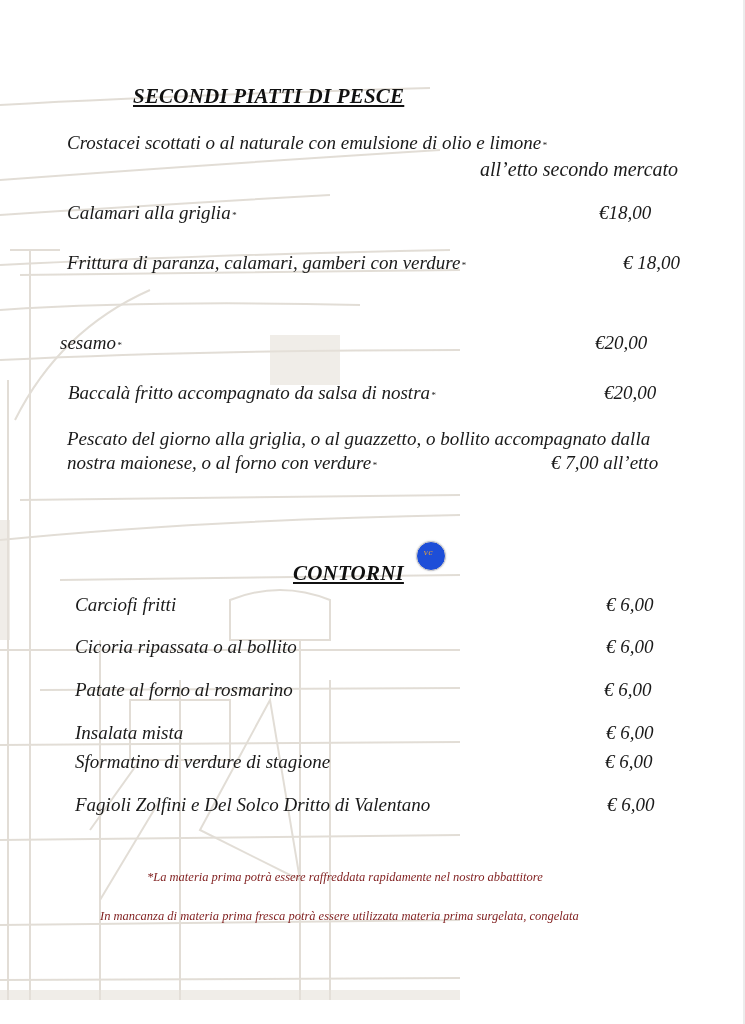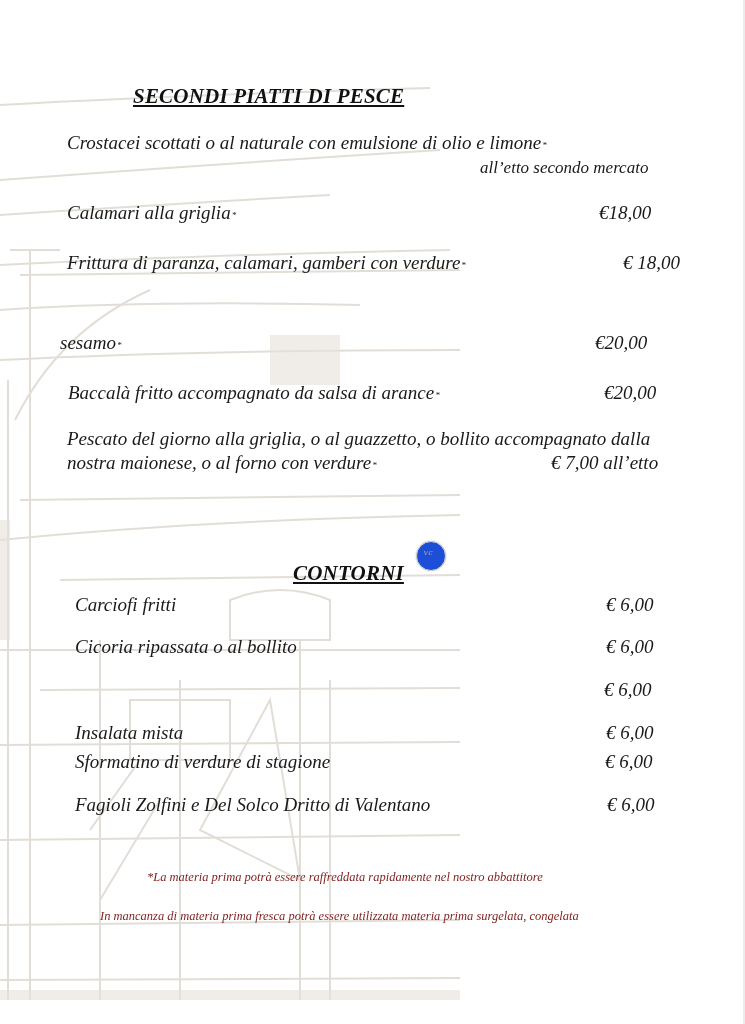--- a/index.html
+++ b/index.html
@@ -60,59 +60,60 @@
 
 <div class="right-edge"></div>
 
 <div class="page">
 
   <div class="section-title" style="left:133px; top:72px;">SECONDI PIATTI DI  PESCE</div>
 
   <div class="item" style="left:67px; top:132px;">
     <span>Crostacei scottati o al naturale con emulsione di olio e limone</span><span class="star">*</span>
   </div>
-  <div class="price" style="left:480px; top:158px; font-size:17px;">all’etto  secondo  mercato</div>
+  <div class="price" style="left:480px; top:158px; font-size:20px;">all’etto  secondo  mercato</div>
 
   <div class="item" style="left:67px; top:202px;">
     <span>Calamari alla griglia</span><span class="star">*</span>
   </div>
   <div class="price" style="left:599px; top:202px;">€18,00</div>
 
   <div class="item" style="left:67px; top:252px;">
     <span>Frittura di paranza, calamari, gamberi con verdure</span><span class="star">*</span>
   </div>
   <div class="price" style="left:623px; top:252px;">€ 18,00</div>
 
   <div class="item" style="left:60px; top:332px;">
     <span>sesamo</span><span class="star">*</span>
   </div>
   <div class="price" style="left:595px; top:332px;">€20,00</div>
 
   <div class="item" style="left:68px; top:382px;">
-    <span>Baccalà fritto accompagnato da salsa di arance</span><span class="star">*</span>
+    <span>Baccalà fritto accompagnato da salsa di nostra</span><span class="star">*</span>
   </div>
   <div class="price" style="left:604px; top:382px;">€20,00</div>
 
   <div class="item" style="left:67px; top:428px;">Pescato del giorno alla griglia, o al guazzetto, o bollito accompagnato dalla</div>
   <div class="item" style="left:67px; top:452px;">
     <span>nostra maionese, o al forno con verdure</span><span class="star">*</span>
   </div>
   <div class="price" style="left:551px; top:452px;">€ 7,00 all’etto</div>
 
   <div class="section-title" style="left:293px; top:549px;">CONTORNI</div>
   <div class="logo">
       <span>ᵛᶜ</span>
     </div>
 
   <div class="item" style="left:75px; top:594px;">Carciofi fritti</div>
   <div class="price" style="left:606px; top:594px;">€  6,00</div>
 
   <div class="item" style="left:75px; top:636px;">Cicoria ripassata o al bollito</div>
   <div class="price" style="left:606px; top:636px;">€  6,00</div>
 
+  <div class="item" style="left:75px; top:679px;">Patate al forno al rosmarino</div>
   <div class="price" style="left:604px; top:679px;">€  6,00</div>
 
   <div class="item" style="left:75px; top:722px;">Insalata mista</div>
   <div class="price" style="left:606px; top:722px;">€  6,00</div>
 
   <div class="item" style="left:75px; top:751px;">Sformatino di verdure di stagione</div>
   <div class="price" style="left:605px; top:751px;">€  6,00</div>
 
   <div class="item" style="left:75px; top:794px;">Fagioli Zolfini e Del Solco Dritto di Valentano</div>
   <div class="price" style="left:607px; top:794px;">€  6,00</div>

